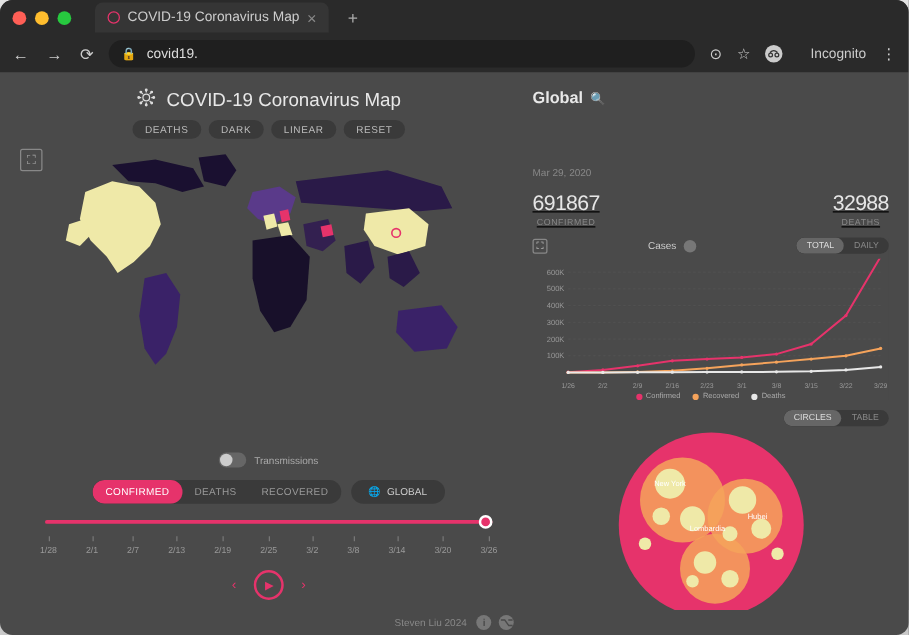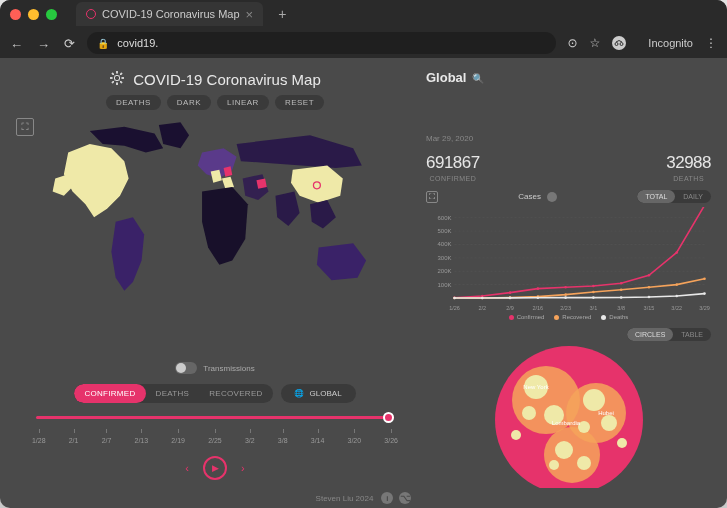--- a/index.html
+++ b/index.html
@@ -50,21 +50,21 @@
 .dates span::before { content: ''; position: absolute; top: -8px; left: 50%; width: 1px; height: 4px; background: #777; }
 .player { display: flex; gap: 14px; align-items: center; margin-top: 6px; }
 .player-btn { color: #e6336b; font-size: 11px; cursor: pointer; }
 .play-center { width: 24px; height: 24px; border: 2px solid #e6336b; border-radius: 50%; display: flex; align-items: center; justify-content: center; cursor: pointer; }
 .play-center span { color: #e6336b; font-size: 9px; margin-left: 1px; }
 .right-header { display: flex; align-items: baseline; gap: 6px; color: #e8e8e8; margin-bottom: 1px; }
 .right-title { font-size: 13px; font-weight: 600; }
 .right-search { font-size: 10px; color: #aaa; }
 .right-date { font-size: 8px; color: #888; margin-bottom: 10px; margin-top: 48px; }
 .stats { display: flex; justify-content: space-between; margin-bottom: 8px; }
-.stat { text-align: center; }
+.stat { text-align: center; text-decoration: underline; }
 .stat-num { font-size: 17px; color: #e6e6e6; font-weight: 300; letter-spacing: -0.5px; font-stretch: condensed; }
 .stat-lbl { font-size: 7px; color: #888; margin-top: 2px; letter-spacing: 0.5px; }
 .chart-section { background: #4a4a4a; margin-bottom: 8px; }
 .chart-head { display: flex; align-items: center; gap: 6px; color: #ccc; font-size: 8px; margin-bottom: 4px; position: relative; }
 .chart-head .expand-icon { width: 12px; height: 12px; border: 1px solid #888; font-size: 8px; display: flex; align-items: center; justify-content: center; border-radius: 2px; }
 .chart-head .spacer { flex: 1; }
 .toggle-group { display: flex; background: #3a3a3a; border-radius: 9px; overflow: hidden; }
 .toggle-btn { font-size: 7px; padding: 3px 8px; color: #888; cursor: pointer; }
 .toggle-btn.active { background: #666; color: #ddd; border-radius: 9px; }
 .chart-body { position: relative; height: 105px; }

